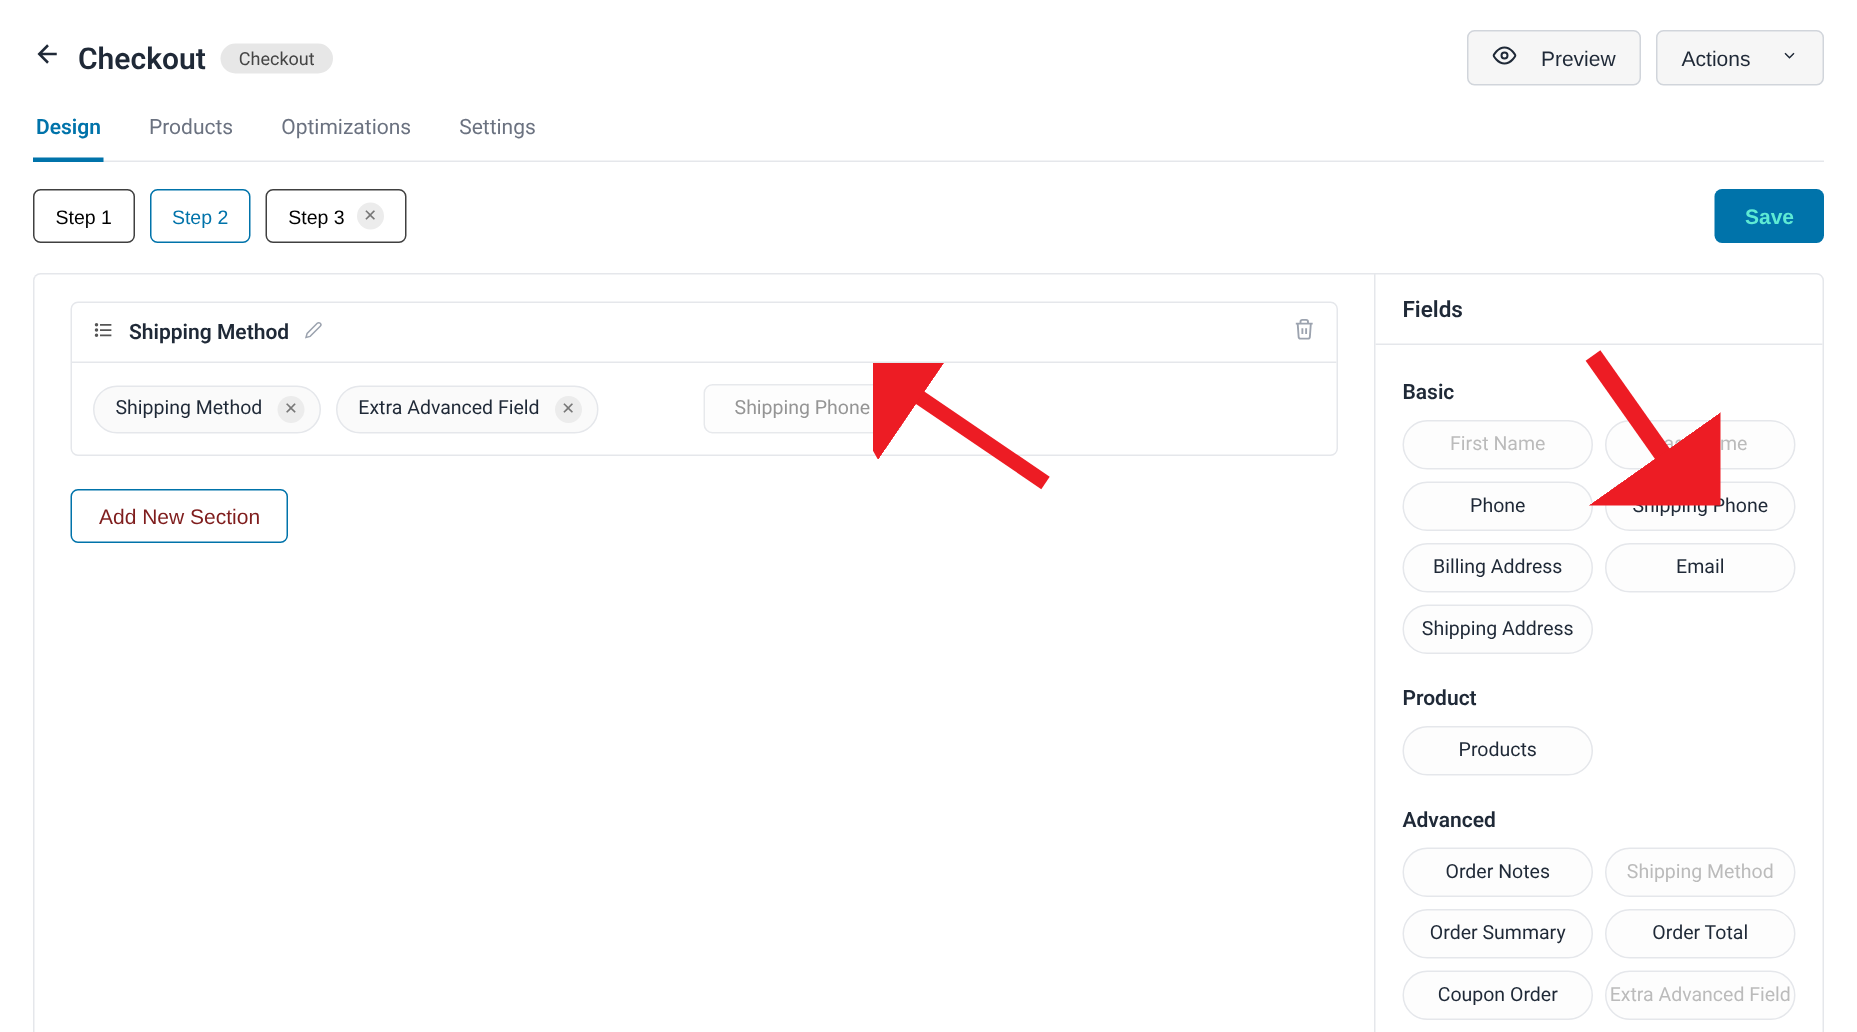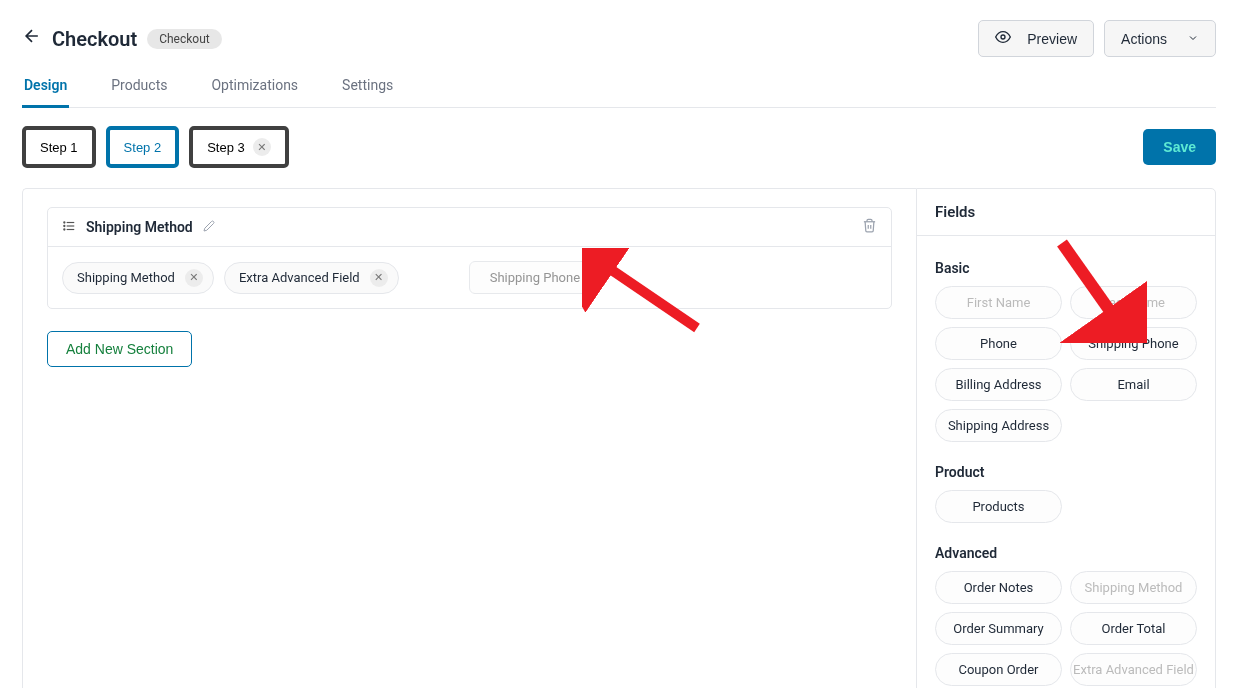--- a/index.html
+++ b/index.html
@@ -40,21 +40,21 @@
       display: inline-flex;
       align-items: center;
       gap: 16px;
     }
     .eye-icon { font-size: 14px; }
     .chevron-down { font-size: 10px; margin-left: 4px; }
 
     
     .tabs {
       display: flex;
-      gap: 40px;
+      gap: 28px;
       border-bottom: 1px solid #e5e7eb;
       margin-bottom: 18px;
     }
     .tab {
       padding: 0 2px 12px 2px;
       cursor: pointer;
       color: #6b7280;
       font-size: 14px;
     }
     .tab.active {
@@ -66,21 +66,21 @@
 
     
     .toolbar-row {
       display: flex;
       justify-content: space-between;
       align-items: center;
       margin-bottom: 20px;
     }
     .steps { display: flex; gap: 10px; }
     .step-btn {
-      border: 4px solid #404040;
+      border: 1px solid #404040;
       border-radius: 5px;
       padding: 8px 14px;
       background: #fff;
       cursor: pointer;
       font-size: 13px;
       display: inline-flex;
       align-items: center;
       gap: 8px;
     }
     .step-btn.active {
@@ -160,21 +160,21 @@
       padding: 8px 20px;
       background: #fdfdfd;
       color: #8a8a8a;
       font-size: 13px;
       margin-left: 60px;
       opacity: 0.9;
     }
 
     .add-section-btn {
       border: 1px solid #0073aa;
-      color: #15803d;
+      color: #7f1d1d;
       background: #fff;
       border-radius: 5px;
       padding: 9px 18px;
       font-weight: 500;
       cursor: pointer;
       font-size: 14px;
     }
 
     
     .side-header {

